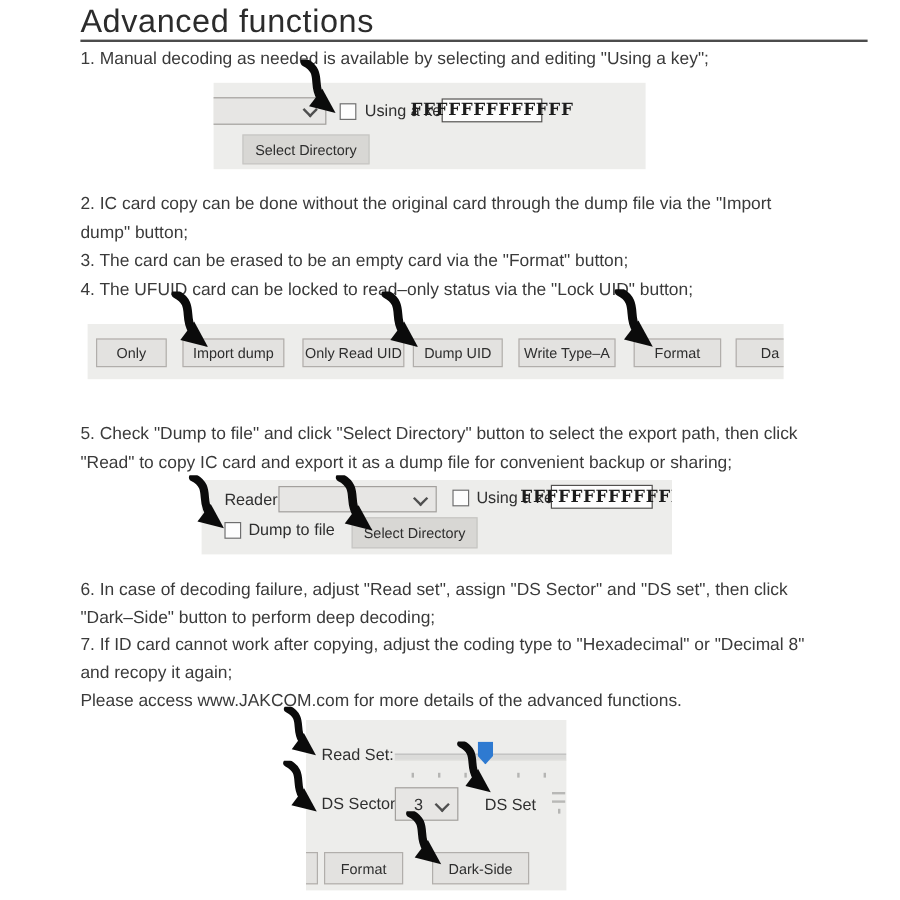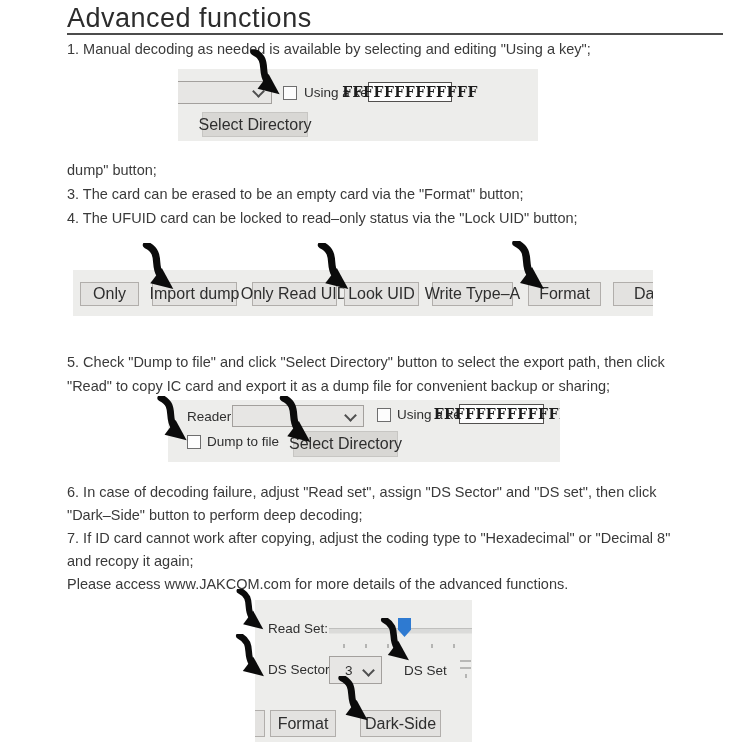--- a/index.html
+++ b/index.html
@@ -5,21 +5,21 @@
   html,body{margin:0;padding:0;background:#fff;}
   .page{position:relative;width:750px;height:750px;background:#ffffff;overflow:hidden;
         font-family:"Liberation Sans", sans-serif;color:#3a3a3a;}
   .abs{position:absolute;}
   .title{font-size:27px;letter-spacing:0.5px;color:#2c2c2c;white-space:nowrap;}
   .hr{background:#4c4c4c;height:2px;}
   .para div{white-space:nowrap;font-size:14.5px;color:#3a3a3a;}
   .lh24 div{line-height:24px;}
   .lh23 div{line-height:23px;}
   .panel{background:#ededeb;overflow:hidden;}
-  .btn{background:#e3e2e0;border:1px solid #b1aeab;font-size:16px;color:#2e2e2e;
+  .btn{background:#e3e2e0;border:1px solid #b1aeab;font-size:12px;color:#2e2e2e;
        display:flex;align-items:center;justify-content:center;box-sizing:border-box;white-space:nowrap;}
   .btn.flat{background:#d8d7d4;border:1px solid #c7c6c3;}
   .combo{background:#e7e6e4;border:1px solid #a3a09d;box-sizing:border-box;}
   .chev{position:absolute;width:7px;height:7px;border-right:2px solid #4f4f4f;border-bottom:2px solid #4f4f4f;
         transform:rotate(45deg);}
   .chk{background:#fdfdfd;border:1.5px solid #6e6e6e;box-sizing:border-box;}
   .lbl{font-size:13.5px;color:#2f2f2f;white-space:nowrap;}
   .keyfield{background:#fdfdfd;border:1.5px solid #52504e;box-sizing:border-box;
             font-family:"DejaVu Serif", serif;font-weight:bold;font-size:14px;letter-spacing:0.5px;
             color:#1c1c1c;display:flex;align-items:center;justify-content:center;}
@@ -53,30 +53,31 @@
     <div class="abs btn flat" style="left:24px;top:43px;width:106px;height:25px;">Select Directory</div>
   </div>
   <div class="arrow" style="left:238px;top:50px;width:52px;height:46px;">
     <svg viewBox="0 0 100 100">
         <path d="M28 4 C60 20 42 44 56 66" fill="none" stroke="#0b0b0b" stroke-width="15" stroke-linecap="round"></path>
         <polygon points="84,96 36,84 60,52" fill="#0b0b0b"></polygon>
       </svg>
   </div>
 
   <div class="abs para lh24" style="left:67px;top:158px;">
+    <div>2. IC card copy can be done without the original card through the dump file via the "Import</div>
     <div>dump" button;</div>
     <div>3. The card can be erased to be an empty card via the "Format" button;</div>
     <div>4. The UFUID card can be locked to read–only status via the "Lock UID" button;</div>
   </div>
 
   <div class="abs panel" style="left:73px;top:270px;width:580px;height:46px;">
     <div class="abs btn" style="left:7px;top:12px;width:59px;height:24px;">Only</div>
     <div class="abs btn" style="left:79px;top:12px;width:85px;height:24px;">Import dump</div>
     <div class="abs btn" style="left:179px;top:12px;width:85px;height:24px;">Only Read UID</div>
-    <div class="abs btn" style="left:271px;top:12px;width:75px;height:24px;">Look UID</div>
+    <div class="abs btn" style="left:271px;top:12px;width:75px;height:24px;">Dump UID</div>
     <div class="abs btn" style="left:359px;top:12px;width:81px;height:24px;">Write Type–A</div>
     <div class="abs btn" style="left:455px;top:12px;width:73px;height:24px;">Format</div>
     <div class="abs btn" style="left:540px;top:12px;width:65px;height:24px;justify-content:flex-start;padding-left:20px;">Da</div>
   </div>
   <div class="arrow" style="left:130px;top:243px;width:54px;height:48px;">
     <svg viewBox="0 0 100 100">
         <path d="M28 4 C60 20 42 44 56 66" fill="none" stroke="#0b0b0b" stroke-width="15" stroke-linecap="round"></path>
         <polygon points="84,96 36,84 60,52" fill="#0b0b0b"></polygon>
       </svg>
   </div>

